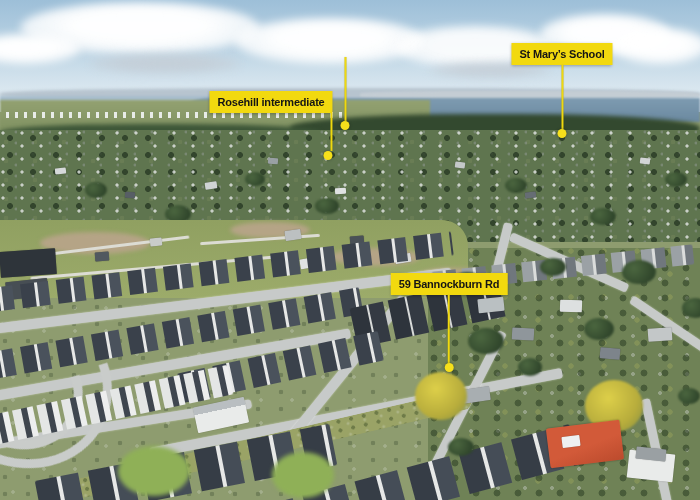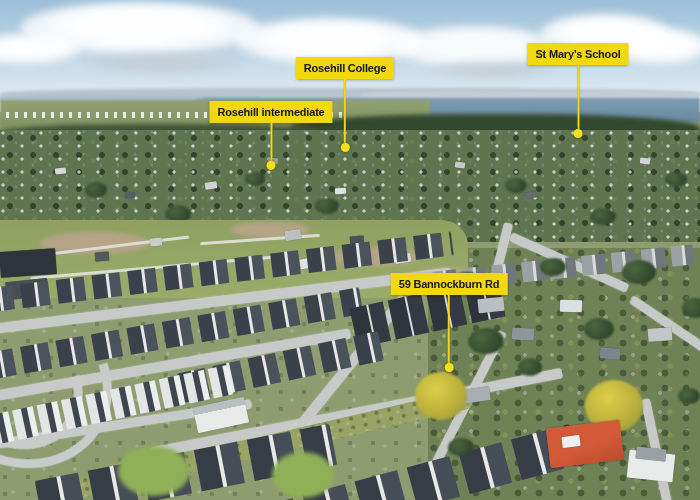--- a/index.html
+++ b/index.html
@@ -178,31 +178,30 @@
   <div class="abs hb" style="left:600px;top:348px;width:20px;height:11px;background:#7d848b;transform:rotate(5deg);"></div>
   <div class="abs hb" style="left:462px;top:388px;width:28px;height:14px;background:#a8aeb1;transform:rotate(-8deg);"></div>
   <div class="abs hb" style="left:560px;top:300px;width:22px;height:12px;background:#dde0e0;transform:rotate(2deg);"></div>
   <div class="abs ytree" style="left:415px;top:372px;width:52px;height:48px;"></div>
   <div class="abs ytree" style="left:585px;top:380px;width:58px;height:52px;"></div>
   <div class="abs redroof" style="left:548px;top:424px;width:74px;height:40px;transform:rotate(-7deg);"></div>
   <div class="abs hb" style="left:562px;top:436px;width:18px;height:11px;background:#eef0f1;transform:rotate(-7deg);"></div>
   <div class="abs hb" style="left:628px;top:452px;width:46px;height:28px;background:#e9ebea;transform:rotate(6deg);"></div>
   <div class="abs hb" style="left:636px;top:448px;width:30px;height:12px;background:#9aa0a3;transform:rotate(6deg);"></div>
 
-  <div class="annotation" style="left:271px;top:101px;">
+  <div class="annotation" style="left:271px;top:91px;align-items:flex-end;">
     <div class="ann-label">Rosehill intermediate</div>
     <div class="ann-line" style="height:38px;"></div>
     <div class="ann-dot"></div>
   </div>
   <div class="annotation" style="left:345px;top:57px;">
-    <div class="ann-label">Rosehill College</div>
     <div class="ann-line" style="height:64px;"></div>
     <div class="ann-dot"></div>
   </div>
-  <div class="annotation" style="left:578px;top:43px;">
+  <div class="annotation" style="left:562px;top:43px;">
     <div class="ann-label">St Mary’s School</div>
     <div class="ann-line" style="height:64px;"></div>
     <div class="ann-dot"></div>
   </div>
   <div class="annotation" style="left:449px;top:273px;">
     <div class="ann-label">59 Bannockburn Rd</div>
     <div class="ann-line" style="height:68px;"></div>
     <div class="ann-dot"></div>
   </div>
 

